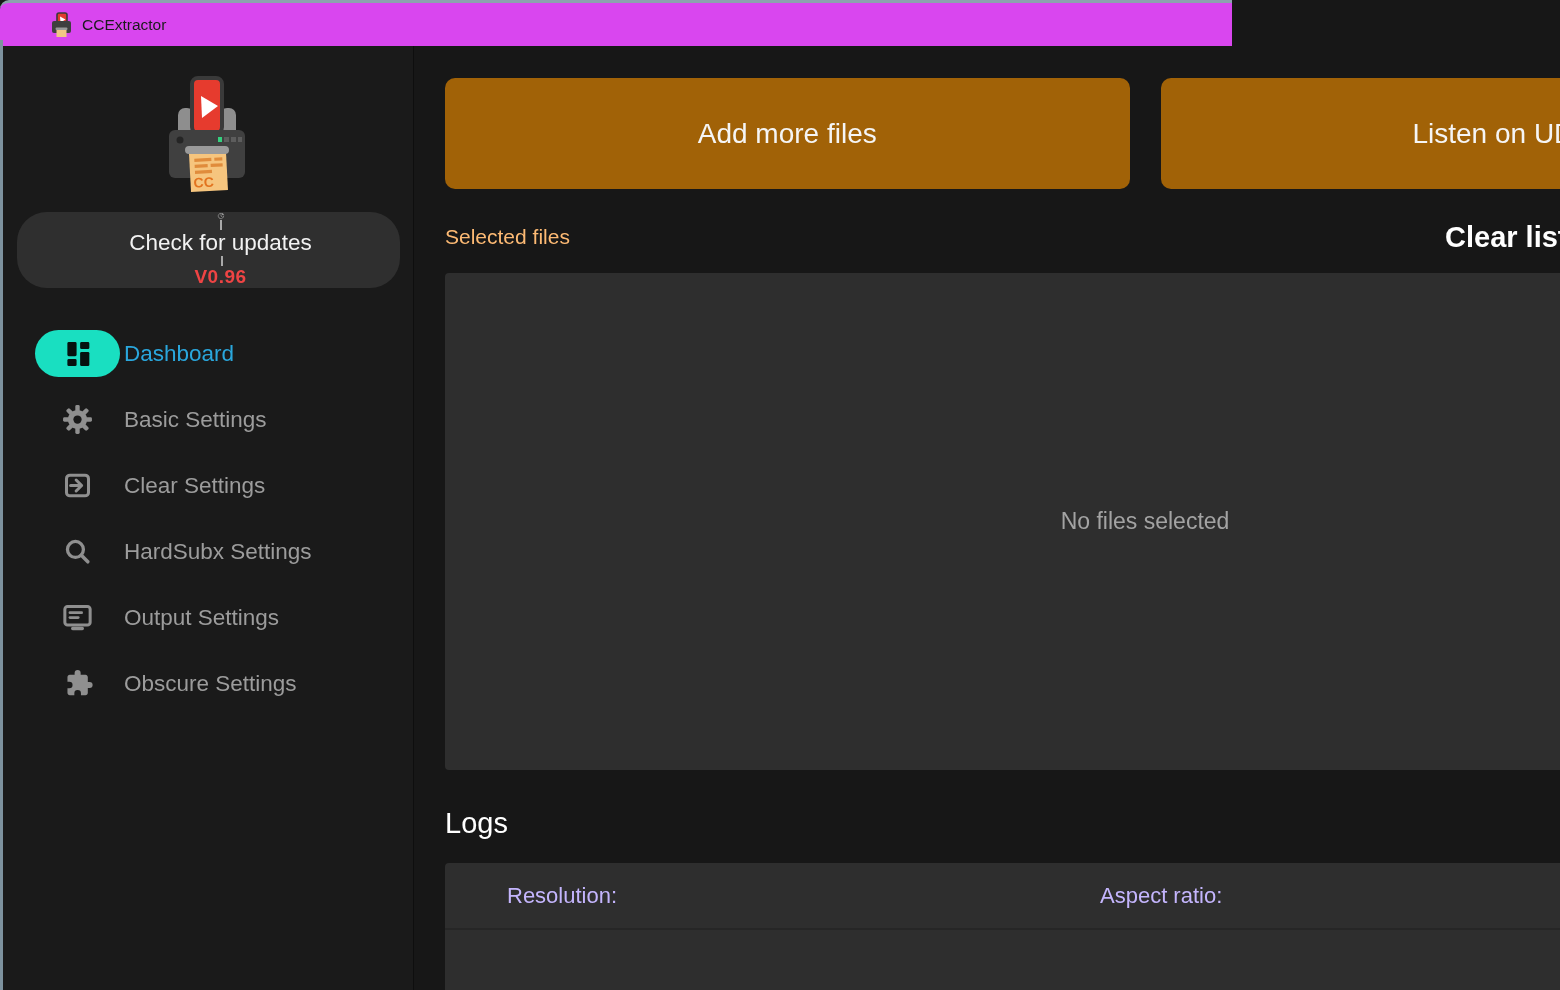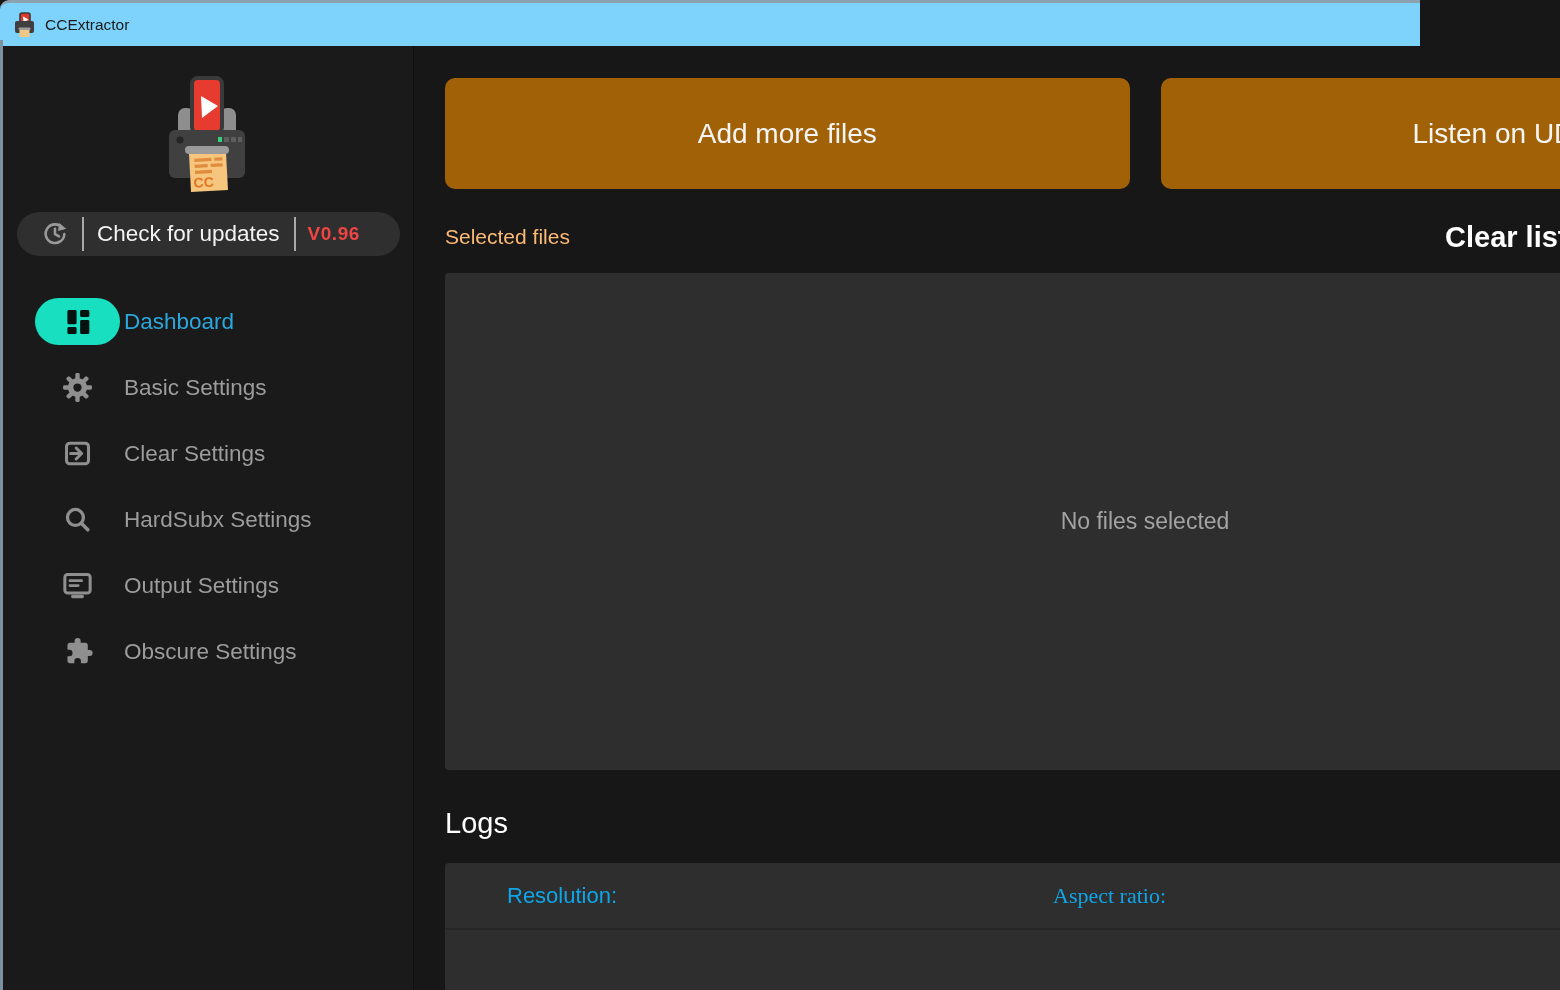--- a/index.html
+++ b/index.html
@@ -3,40 +3,40 @@
 <meta charset="utf-8">
 <style>
   html,body{
     margin:0;padding:0;width:1560px;height:990px;overflow:hidden;
     background:#171717;
     font-family:"Liberation Sans", sans-serif;
     -webkit-font-smoothing:antialiased;
   }
   
   .titlebar{
-    position:absolute;top:0;left:0;width:1420px;height:46px;
-    background:#7dd3fc;border-top:3px solid #8ca2ae;
+    position:absolute;top:0;left:0;width:1232px;height:46px;
+    background:#d946ef;border-top:3px solid #8ca2ae;
     border-radius:9px 0 0 0;box-sizing:border-box;
-    display:flex;align-items:center;z-index:40;
+    display:flex;align-items:center;z-index:40;padding-left:37px;
   }
   .titlebar .app-title{font-size:15.5px;color:#1b1b1b;margin-left:10px;}
   .titlebar .mini-logo{margin-left:14px;display:block;}
   .left-edge{position:absolute;left:0;top:40px;width:3px;height:950px;background:#7d929e;z-index:60;}
 
   
   .sidebar{
     position:absolute;top:46px;left:0;width:414px;height:944px;
     background:#1a1a1a;border-right:1px solid #0e0e0e;box-sizing:border-box;
   }
   .logo{display:block;margin:28px auto 0 auto;}
 
   .update-btn{
-    margin:20px 0 0 17px;width:383px;height:44px;border-radius:30px;
+    margin:20px 0 0 17px;width:383px;height:76px;border-radius:30px;
     background:#2f2f2f;display:flex;align-items:center;box-sizing:border-box;
-    padding-left:24px;cursor:default;
+    padding-left:24px;cursor:default;flex-direction:column;
   }
   .update-btn .vdiv{width:2px;height:34px;background:#a9a9a9;margin:0 13px;}
   .update-btn .vdiv2{width:2px;height:34px;background:#a9a9a9;margin:0 12px 0 14px;}
   .update-label{font-size:22.5px;color:#f2f2f2;white-space:nowrap;}
   .update-version{font-size:19px;font-weight:bold;color:#ef4444;letter-spacing:.5px;}
 
   .nav{margin-top:42px;}
   .nav-item{height:47px;margin-bottom:19px;display:flex;align-items:center;cursor:default;}
   .nav-iconbox{
     width:85px;height:47px;margin-left:35px;border-radius:24px;
@@ -64,23 +64,23 @@
     font-weight:bold;color:#ffffff;white-space:nowrap;cursor:pointer;
   }
   .files-panel{
     margin-top:14px;height:497px;background:#2e2e2e;border-radius:4px;
     display:flex;align-items:center;justify-content:center;
   }
   .empty-msg{font-size:23px;color:#a3a3a3;}
   .logs-heading{margin-top:31px;height:44px;font-size:29px;color:#fff;line-height:44px;}
   .logs-panel{margin-top:18px;height:280px;background:#2e2e2e;border-radius:4px 4px 0 0;}
   .logs-cols{height:65px;border-bottom:2px solid #262626;position:relative;}
-  .logs-col{position:absolute;top:0;line-height:65px;font-size:22px;color:#0ea5e9;white-space:nowrap;}
+  .logs-col{position:absolute;top:0;line-height:65px;font-size:22px;color:#c4b5fd;white-space:nowrap;}
   .logs-col.c0{left:62px;}
-  .logs-col.c1{left:608px;font-family:Liberation Serif, serif;}
+  .logs-col.c1{left:655px;}
 </style>
 </head>
 <body>
 
 <div class="titlebar">
   <svg class="mini-logo" width="21" height="26" viewBox="0 0 21 26">
     <rect x="6" y="1" width="10" height="11" rx="2" fill="#e23b2e" stroke="#3a3a3a" stroke-width="1.6"></rect>
     <polygon points="9,4.5 14.5,7.5 9.5,10.5" fill="#fff"></polygon>
     <rect x="1" y="9" width="19" height="12" rx="2" fill="#3f3f3f"></rect>
     <rect x="5.5" y="17" width="10" height="8" fill="#f2c684"></rect>

